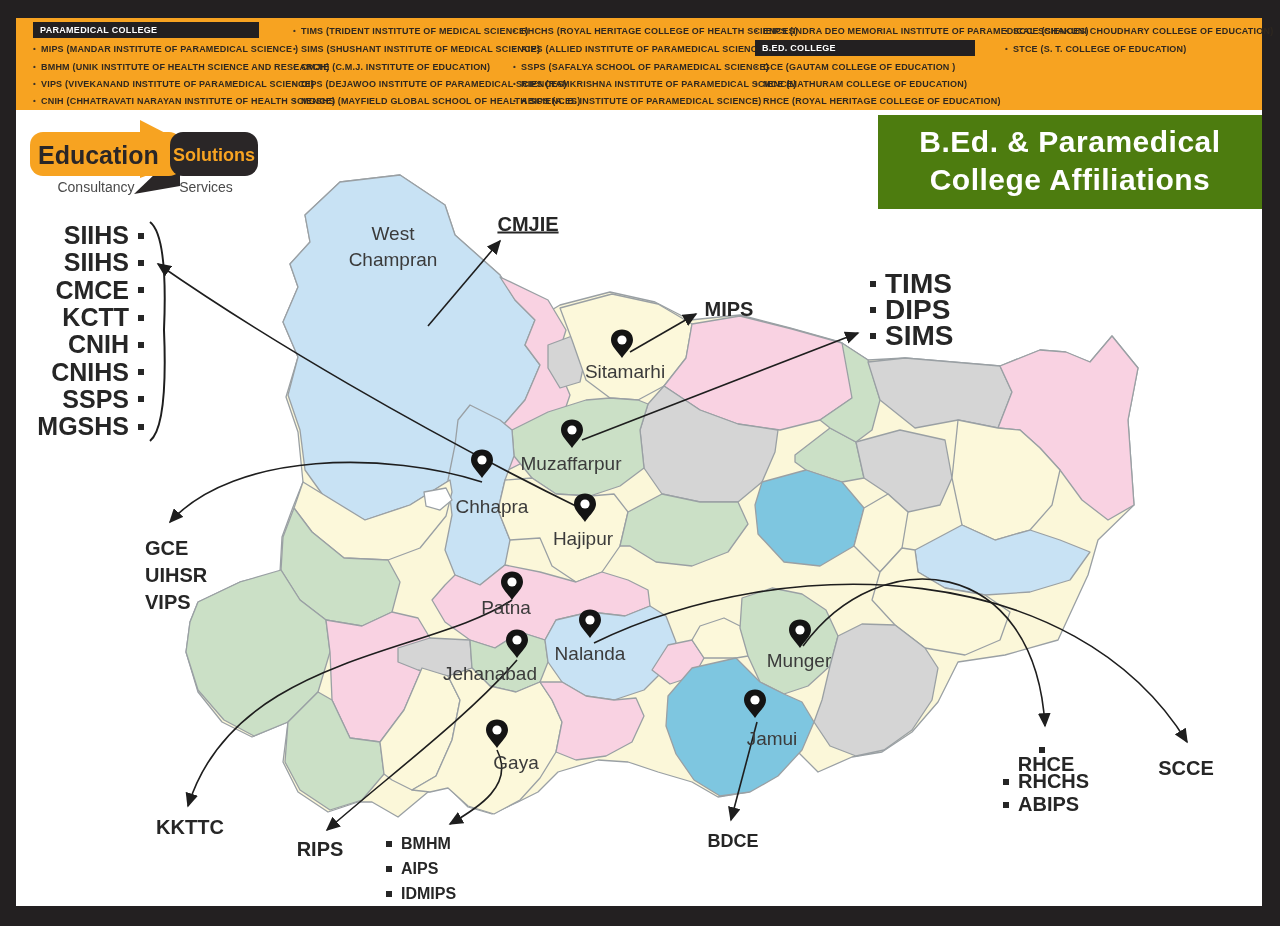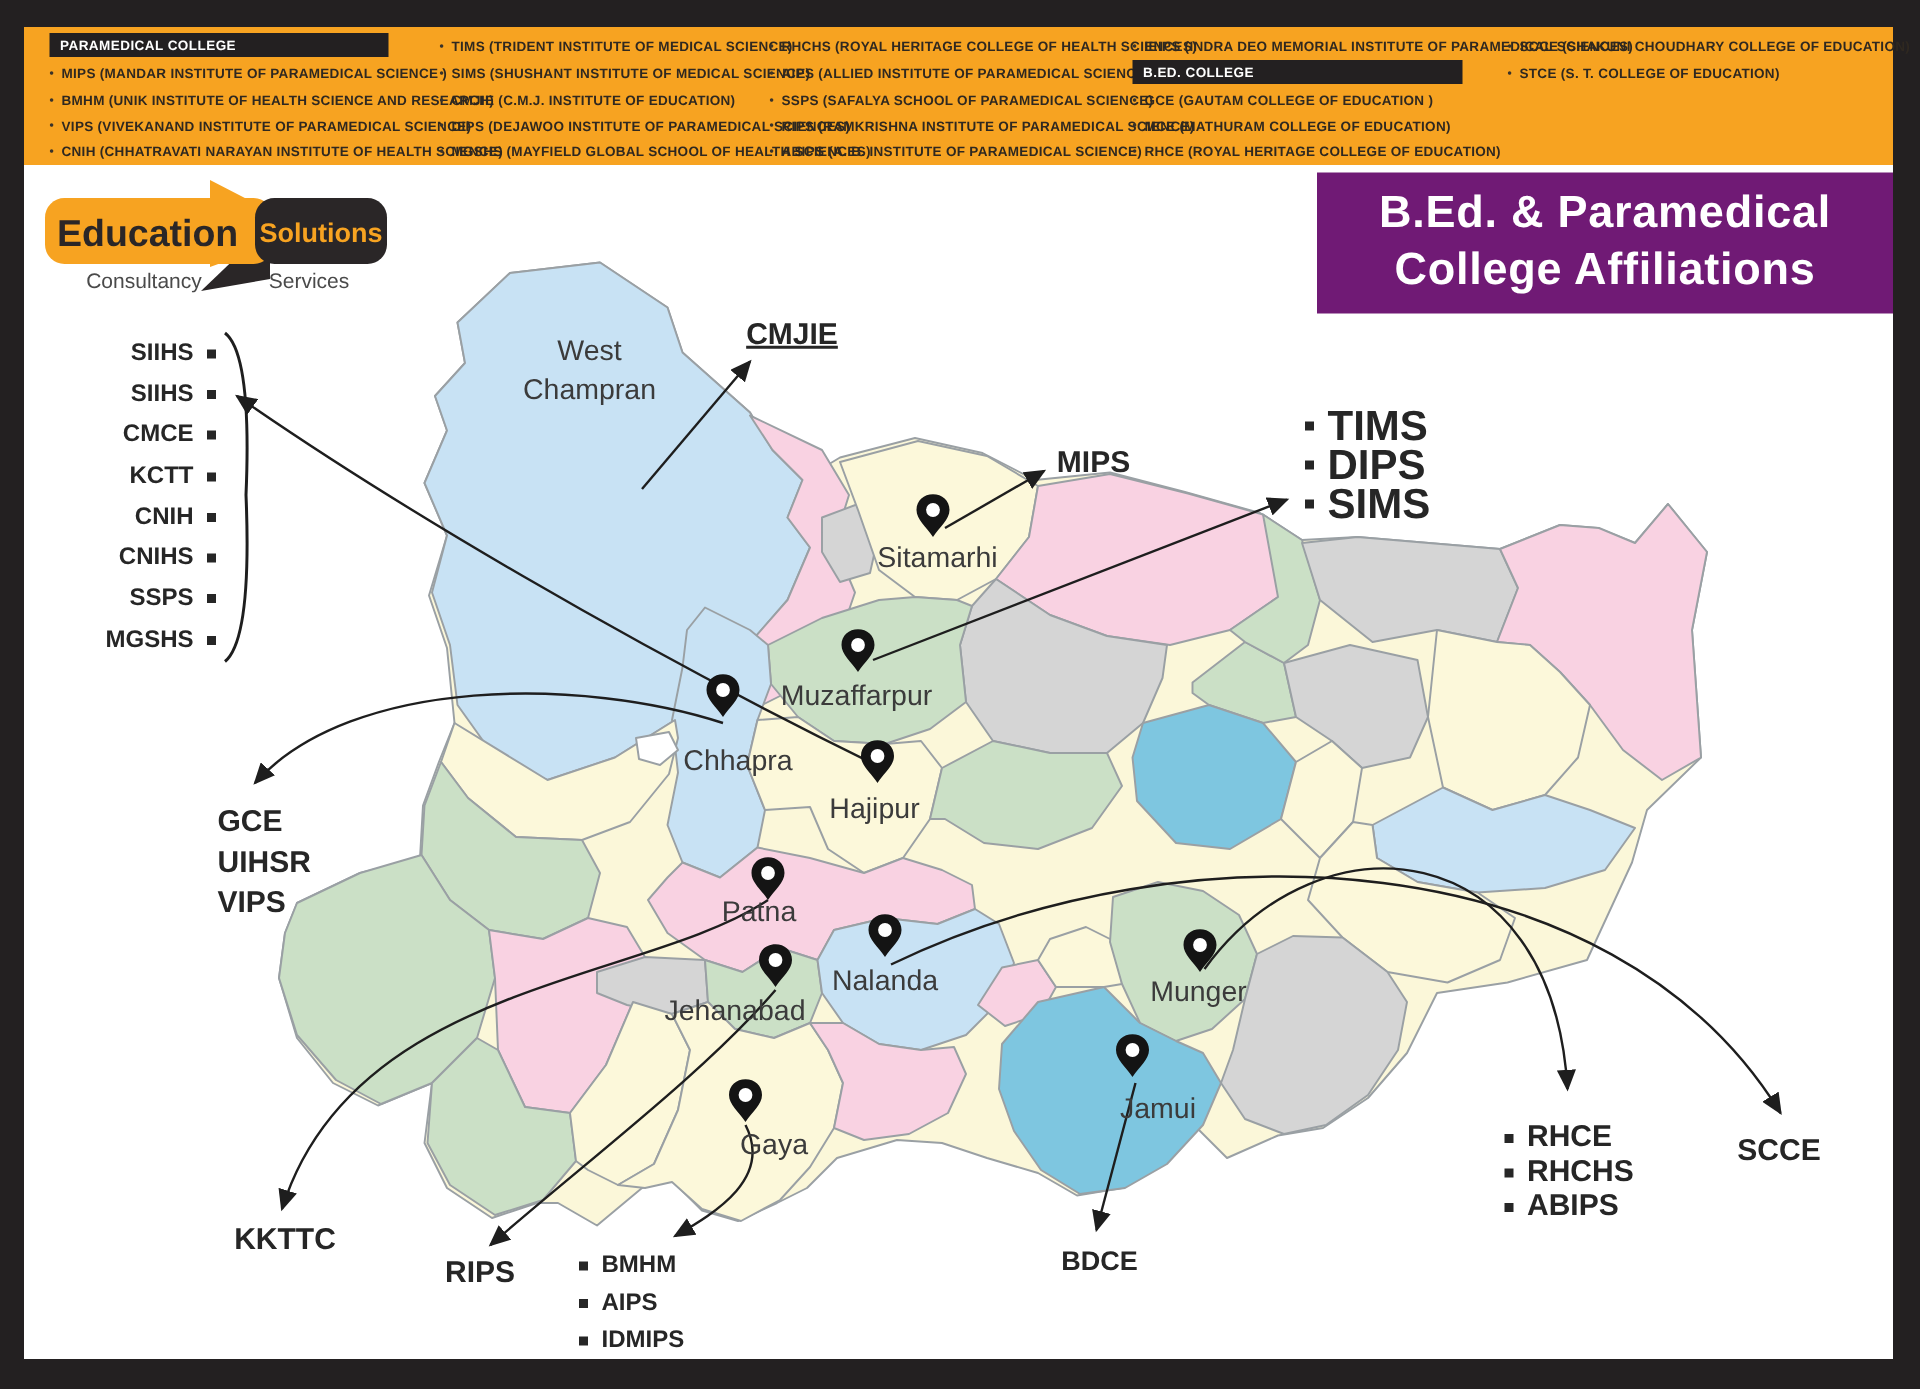--- a/index.html
+++ b/index.html
@@ -9,21 +9,21 @@
   
   .band{position:absolute;left:0;top:0;right:0;height:92px;background:#F7A321;}
   .hrow{position:absolute;white-space:nowrap;font-size:9px;font-weight:bold;color:#2f2820;
         letter-spacing:.2px;line-height:13px;}
   .hrow .blt{display:inline-block;margin-right:5px;color:#3a332a;font-size:8px;vertical-align:1px;}
   .hbox{position:absolute;background:#232021;color:#fff;font-size:9px;font-weight:bold;
         letter-spacing:.3px;padding:3px 7px 2px 7px;line-height:11px;}
   
   .logo{position:absolute;left:12px;top:96px;width:232px;height:96px;}
   
-  .titlebox{position:absolute;left:862px;top:97px;width:384px;height:94px;background:#701a75;
+  .titlebox{position:absolute;left:862px;top:97px;width:384px;height:94px;background:#4d7c0f;
             color:#fff;text-align:center;}
   .titlebox .tl{font-size:30px;font-weight:bold;line-height:38px;letter-spacing:.5px;}
   .titlebox .tl:first-child{margin-top:8px;}
   
   svg.map{position:absolute;left:0;top:0;width:1280px;height:926px;pointer-events:none;}
   .dist{stroke:#9aa0a4;stroke-width:1.3;stroke-linejoin:round;}
   .c-base{fill:#FBF7D9;} .c-blue{fill:#C8E2F4;} .c-pink{fill:#F9D2E2;} .c-yellow{fill:#FCF8DA;}
   .c-green{fill:#CBE0C6;} .c-gray{fill:#D5D5D5;} .c-teal{fill:#7EC6E0;} .c-white{fill:#ffffff;}
   .arrow{fill:none;stroke:#1e1e1e;stroke-width:1.6;}
   .bracket{fill:none;stroke:#1e1e1e;stroke-width:2;}
@@ -200,21 +200,21 @@
         <text class="maplabel" x="506" y="614"><tspan x="506" dy="0">Patna</tspan></text>
         <text class="maplabel" x="590" y="660"><tspan x="590" dy="0">Nalanda</tspan></text>
         <text class="maplabel" x="490" y="680"><tspan x="490" dy="0">Jehanabad</tspan></text>
         <text class="maplabel" x="799" y="667"><tspan x="799" dy="0">Munger</tspan></text>
         <text class="maplabel" x="772" y="745"><tspan x="772" dy="0">Jamui</tspan></text>
         <text class="maplabel" x="516" y="769"><tspan x="516" dy="0">Gaya</tspan></text>
       </g>
   </svg>
 
   <div id="callouts">
-      <div class="callout right" style="left: 52px; top: 222px; font-size: 16px; width: 92px;">
+      <div class="callout right" style="left: 52px; top: 222px; font-size: 25px; width: 92px;">
         <div class="crow" style="height: 27.3px;">
           <span>SIIHS</span>
           <span class="sq r"></span>
         </div>
         <div class="crow" style="height: 27.3px;">
           <span>SIIHS</span>
           <span class="sq r"></span>
         </div>
         <div class="crow" style="height: 27.3px;">
           <span>CMCE</span>
@@ -299,21 +299,21 @@
           <span class="sq l"></span>
           <span>IDMIPS</span>
         </div>
       </div>
       <div class="callout center" style="left: 733px; top: 841px; font-size: 18px;">
         <div class="crow">
           <span>BDCE</span>
         </div>
       </div>
       <div class="callout left" style="left: 1003px; top: 747px; font-size: 20px;">
-        <div class="crow" style="height: 23px;">
+        <div class="crow" style="height: 23px; flex-direction: column;">
           <span class="sq l"></span>
           <span>RHCE</span>
         </div>
         <div class="crow" style="height: 23px;">
           <span class="sq l"></span>
           <span>RHCHS</span>
         </div>
         <div class="crow" style="height: 23px;">
           <span class="sq l"></span>
           <span>ABIPS</span>

